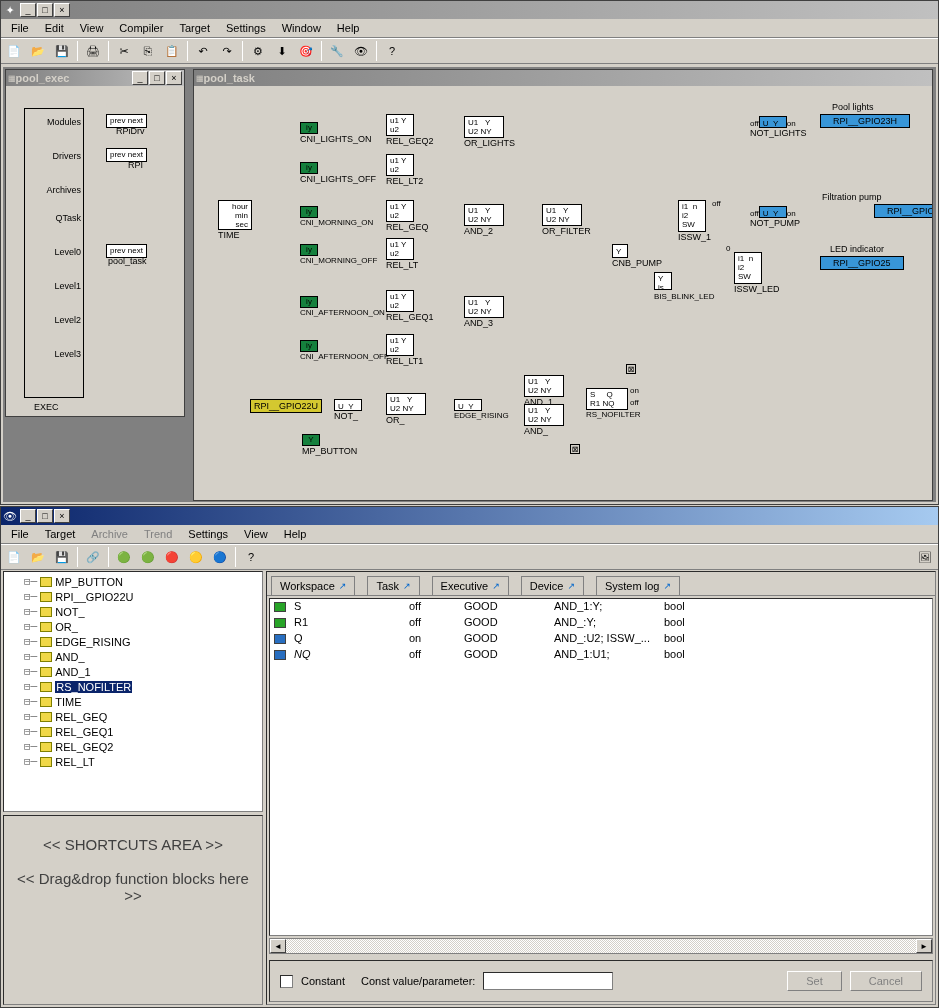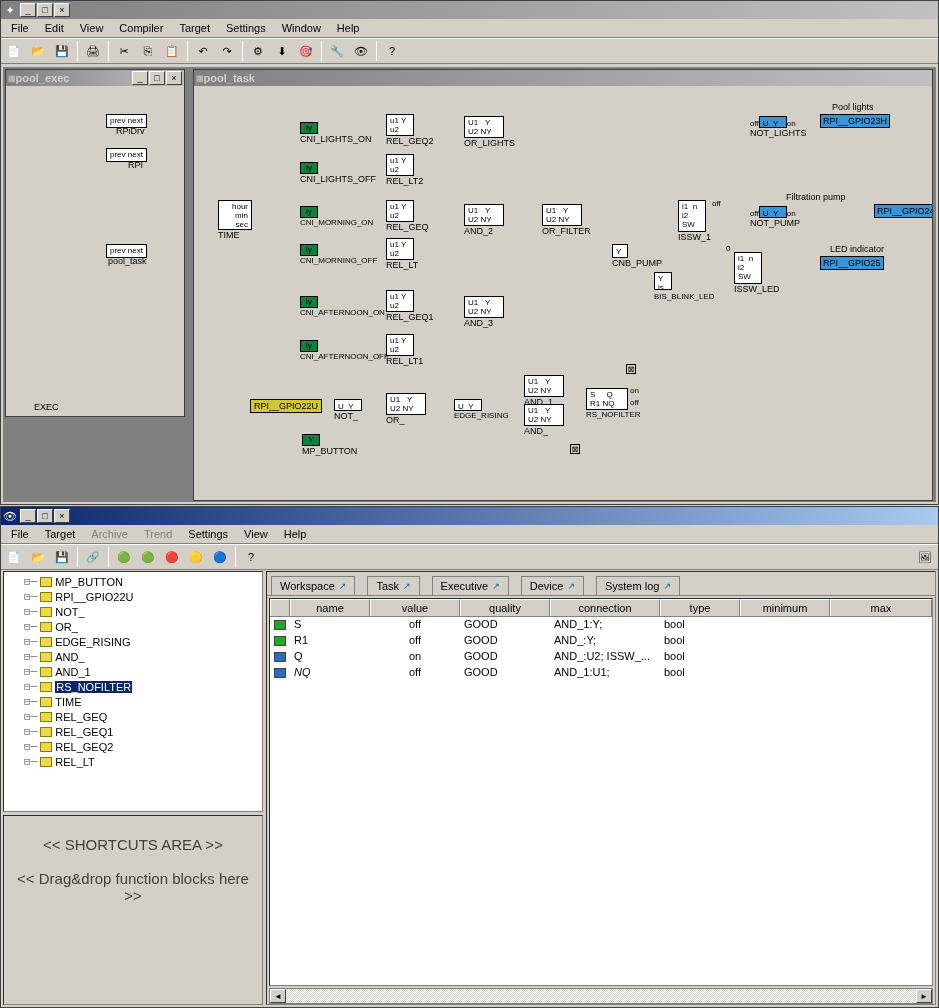--- a/index.html
+++ b/index.html
@@ -16,21 +16,21 @@
 .menubar .disabled { color: #808080; text-align: center; }
 .toolbar { background: #d4d0c8; height: 26px; display: flex; align-items: center; padding: 2px; gap: 2px; border-bottom: 1px solid #808080; border-top: 1px solid #fff; }
 .tool-btn { width: 22px; height: 22px; display: flex; align-items: center; justify-content: center; border: 1px solid transparent; cursor: default; }
 .tool-sep { width: 1px; height: 20px; background: #808080; border-right: 1px solid #fff; margin: 0 2px; }
 .mdi-area { position: absolute; top: 66px; left: 2px; right: 2px; bottom: 2px; background: #808080; }
 .mdi-child { position: absolute; background: #d4d0c8; border: 1px solid #404040; }
 .mdi-titlebar { background: linear-gradient(to right, #808080, #c0c0c0); color: #d4d0c8; height: 16px; display: flex; align-items: center; padding: 0 2px; font-size: 11px; }
 .mdi-title-text { flex: 1; font-weight: bold; }
 .mdi-canvas { background: #d4d0c8; position: absolute; top: 16px; left: 0; right: 0; bottom: 0; overflow: hidden; }
 .block-box { border: 1px solid #000; background: #fff; display: inline-block; padding: 1px 3px; line-height: 10px; }
-.gpio-out { background: #3896d8; border: 1px solid #000; padding: 1px 2px; font-size: 9px; color: #000; }
+.gpio-out { background: #3896d8; border: 1px solid #000; padding: 1px 12px; font-size: 9px; color: #000; }
 .gpio-in { background: #d4c830; border: 1px solid #000; padding: 1px 3px; font-size: 9px; }
 .cni-btn { background: #15803d; border: 1px solid #000; width: 18px; height: 12px; display: inline-block; font-size: 8px; text-align: center; }
 .tab-row { display: flex; border-bottom: 1px solid #808080; padding: 4px 0 0 4px; gap: 12px; }
 .tab-item { padding: 3px 8px; border: 1px solid #808080; border-bottom: none; background: #d4d0c8; display: flex; align-items: center; gap: 4px; font-size: 11px; cursor: default; }
 .tab-icon { font-size: 9px; color: #0066cc; }
 .var-row { display: flex; align-items: center; padding: 4px 8px; gap: 6px; }
 .checkbox { width: 13px; height: 13px; border: 1px inset #808080; background: #fff; display: inline-flex; align-items: center; justify-content: center; }
 .checkbox.checked::after { content: "✓"; font-size: 10px; color: #000; }
 .checkbox.disabled { background: #d4d0c8; }
 .btn { border: 1px solid #808080; border-top-color: #fff; border-left-color: #fff; background: #d4d0c8; padding: 3px 18px; font-size: 11px; cursor: default; }
@@ -104,20 +104,30 @@
       <div class="mdi-titlebar">
         <span class="title-icon" style="font-size:8px;">▦</span>
         <span class="mdi-title-text">pool_exec</span>
         <div class="title-btns">
           <div class="title-btn">_</div>
           <div class="title-btn">□</div>
           <div class="title-btn">×</div>
         </div>
       </div>
       <div class="mdi-canvas">
+        <div style="position:absolute;left:18px;top:22px;border:1px solid #000;width:60px;height:290px;">
+          <div style="position:absolute;right:2px;top:8px;font-size:9px;">Modules</div>
+          <div style="position:absolute;right:2px;top:42px;font-size:9px;">Drivers</div>
+          <div style="position:absolute;right:2px;top:76px;font-size:9px;">Archives</div>
+          <div style="position:absolute;right:2px;top:104px;font-size:9px;">QTask</div>
+          <div style="position:absolute;right:2px;top:138px;font-size:9px;">Level0</div>
+          <div style="position:absolute;right:2px;top:172px;font-size:9px;">Level1</div>
+          <div style="position:absolute;right:2px;top:206px;font-size:9px;">Level2</div>
+          <div style="position:absolute;right:2px;top:240px;font-size:9px;">Level3</div>
+        </div>
         <div style="position:absolute;left:28px;top:316px;font-size:9px;">EXEC</div>
         <div class="block-box" style="position:absolute;left:100px;top:28px;font-size:8px;"><span>prev next</span></div>
         <div style="position:absolute;left:110px;top:40px;font-size:9px;">RPiDrv</div>
         <div class="block-box" style="position:absolute;left:100px;top:62px;font-size:8px;"><span>prev next</span></div>
         <div style="position:absolute;left:122px;top:74px;font-size:9px;">RPI</div>
         <div class="block-box" style="position:absolute;left:100px;top:158px;font-size:8px;"><span>prev next</span></div>
         <div style="position:absolute;left:102px;top:170px;font-size:9px;">pool_task</div>
       </div>
     </div>
 
@@ -149,21 +159,21 @@
         <div style="position:absolute;left:106px;top:254px;"><span class="cni-btn"><span>iy</span></span><div style="font-size:8px;">CNI_AFTERNOON_OFF</div></div>
         <div style="position:absolute;left:192px;top:204px;"><div class="block-box" style="width:28px;height:22px;line-height:9px;"><span style="font-size:8px;">u1 Y<br>u2</span></div><div>REL_GEQ1</div></div>
         <div style="position:absolute;left:192px;top:248px;"><div class="block-box" style="width:28px;height:22px;line-height:9px;"><span style="font-size:8px;">u1 Y<br>u2</span></div><div>REL_LT1</div></div>
         <div style="position:absolute;left:270px;top:210px;"><div class="block-box" style="width:40px;height:22px;line-height:9px;"><span style="font-size:8px;">U1&nbsp;&nbsp;&nbsp;Y<br>U2 NY</span></div><div>AND_3</div></div>
 
         <div style="position:absolute;left:348px;top:118px;"><div class="block-box" style="width:40px;height:22px;line-height:9px;"><span style="font-size:8px;">U1&nbsp;&nbsp;&nbsp;Y<br>U2 NY</span></div><div>OR_FILTER</div></div>
         <div style="position:absolute;left:418px;top:158px;"><div class="block-box" style="width:16px;height:14px;"><span style="font-size:8px;">Y</span></div><div>CNB_PUMP</div></div>
         <div style="position:absolute;left:484px;top:114px;"><div class="block-box" style="width:28px;height:32px;line-height:9px;"><span style="font-size:8px;">i1&nbsp;&nbsp;n<br>i2<br>SW</span></div><div>ISSW_1</div></div>
         <div style="position:absolute;left:556px;top:120px;"><span style="font-size:8px;">off</span><span class="block-box" style="width:28px;height:12px;background:#3896d8;"><span style="font-size:8px;">U&nbsp;&nbsp;Y</span></span><span style="font-size:8px;">on</span><div>NOT_PUMP</div></div>
         <div style="position:absolute;left:640px;top:120px;margin-left:40px;"><span class="gpio-out">RPI__GPIO24H</span></div>
-        <div style="position:absolute;left:592px;top:106px;font-size:9px;text-align:center;">Filtration pump</div>
+        <div style="position:absolute;left:628px;top:106px;font-size:9px;text-align:center;">Filtration pump</div>
 
         <div style="position:absolute;left:460px;top:186px;"><div class="block-box" style="width:18px;height:18px;line-height:9px;"><span style="font-size:8px;">Y<br>is</span></div><div style="font-size:8px;">BIS_BLINK_LED</div></div>
         <div style="position:absolute;left:540px;top:166px;"><div class="block-box" style="width:28px;height:32px;line-height:9px;"><span style="font-size:8px;">i1&nbsp;&nbsp;n<br>i2<br>SW</span></div><div>ISSW_LED</div></div>
         <div style="position:absolute;left:626px;top:172px;"><span class="gpio-out">RPI__GPIO25</span></div>
         <div style="position:absolute;left:636px;top:158px;font-size:9px;">LED indicator</div>
 
         <div style="position:absolute;left:56px;top:315px;"><span class="gpio-in">RPI__GPIO22U</span></div>
         <div style="position:absolute;left:140px;top:313px;"><div class="block-box" style="width:28px;height:12px;"><span style="font-size:8px;">U&nbsp;&nbsp;Y</span></div><div>NOT_</div></div>
         <div style="position:absolute;left:192px;top:307px;"><div class="block-box" style="width:40px;height:22px;line-height:9px;"><span style="font-size:8px;">U1&nbsp;&nbsp;&nbsp;Y<br>U2 NY</span></div><div>OR_</div></div>
         <div style="position:absolute;left:108px;top:348px;"><span class="cni-btn"><span>Y</span></span><div>MP_BUTTON</div></div>
@@ -312,30 +322,20 @@
         <div class="tab-item">
             <span>Device</span>
             <span class="tab-icon">↗</span>
           </div>
         <div class="tab-item">
             <span>System log</span>
             <span class="tab-icon">↗</span>
           </div>
       </div>
       <div class="grid" style="flex:1;margin:2px;">
-        <div class="grid-header">
-          <div class="grid-header-cell" style="width:20px;"></div>
-          <div class="grid-header-cell" style="width:80px;">name</div>
-          <div class="grid-header-cell" style="width:90px;">value</div>
-          <div class="grid-header-cell" style="width:90px;">quality</div>
-          <div class="grid-header-cell" style="width:110px;">connection</div>
-          <div class="grid-header-cell" style="width:80px;">type</div>
-          <div class="grid-header-cell" style="width:90px;">minimum</div>
-          <div class="grid-header-cell" style="flex:1;">max</div>
-        </div>
         <div id="grid-body">
             <div class="grid-row">
               <div class="grid-cell grid-icon">
                 <span class="grid-icon-in"></span>
               </div>
               <div class="grid-cell" style="width:80px;">S</div>
               <div class="grid-cell" style="width:90px;text-align:center;">off</div>
               <div class="grid-cell" style="width:90px;">GOOD</div>
               <div class="grid-cell" style="width:110px;">AND_1:Y;</div>
               <div class="grid-cell" style="width:80px;">bool</div>
@@ -378,15 +378,24 @@
               <div class="grid-cell" style="width:90px;"></div>
               <div class="grid-cell" style="flex:1;"></div>
             </div>
           </div>
       </div>
       <div class="scrollbar-h" style="margin:0 2px;">
         <div class="sb-btn">◄</div>
         <div class="sb-track"></div>
         <div class="sb-btn">►</div>
       </div>
+      <div style="border:1px inset #808080;margin:6px 2px 2px 2px;padding:10px;display:flex;align-items:center;gap:8px;">
+        <span class="checkbox"></span>
+        <span>Constant</span>
+        <span style="margin-left:8px;">Const value/parameter:</span>
+        <input class="input-field" style="width: 130px;">
+        <div style="flex:1"></div>
+        <button class="btn disabled">Set</button>
+        <button class="btn disabled">Cancel</button>
+      </div>
     </div>
   </div>
 </div>
 
 </body></html>

